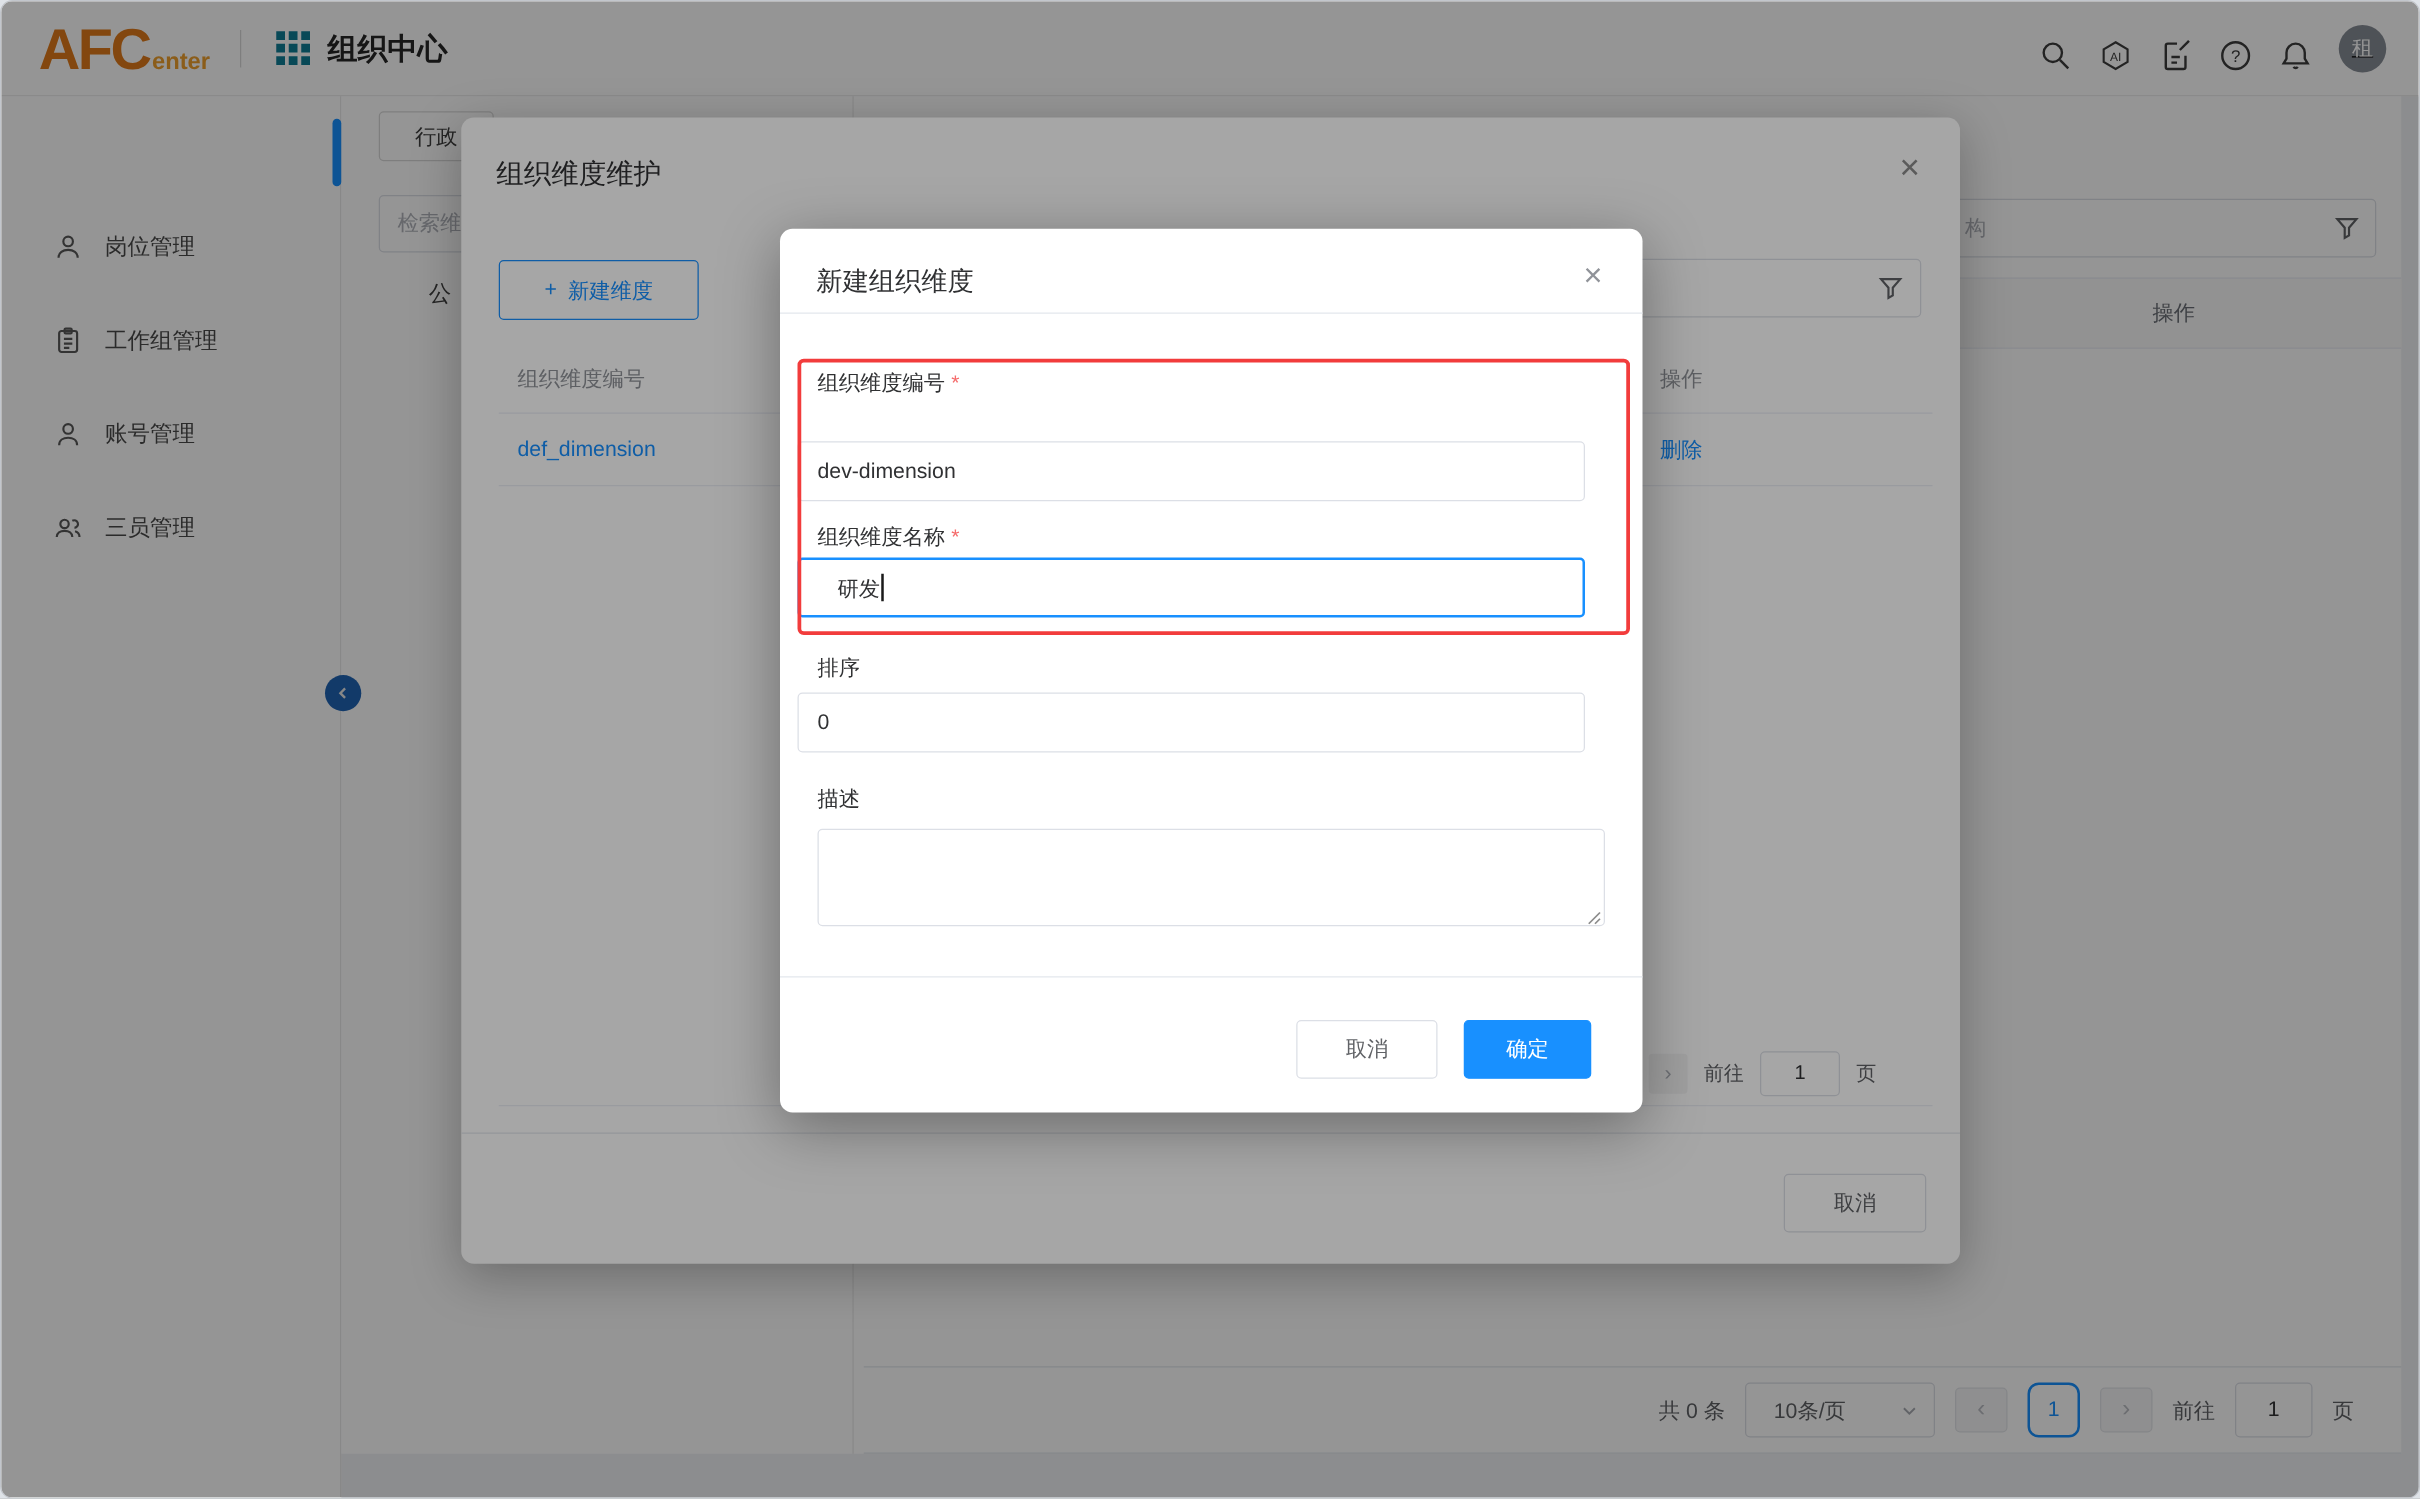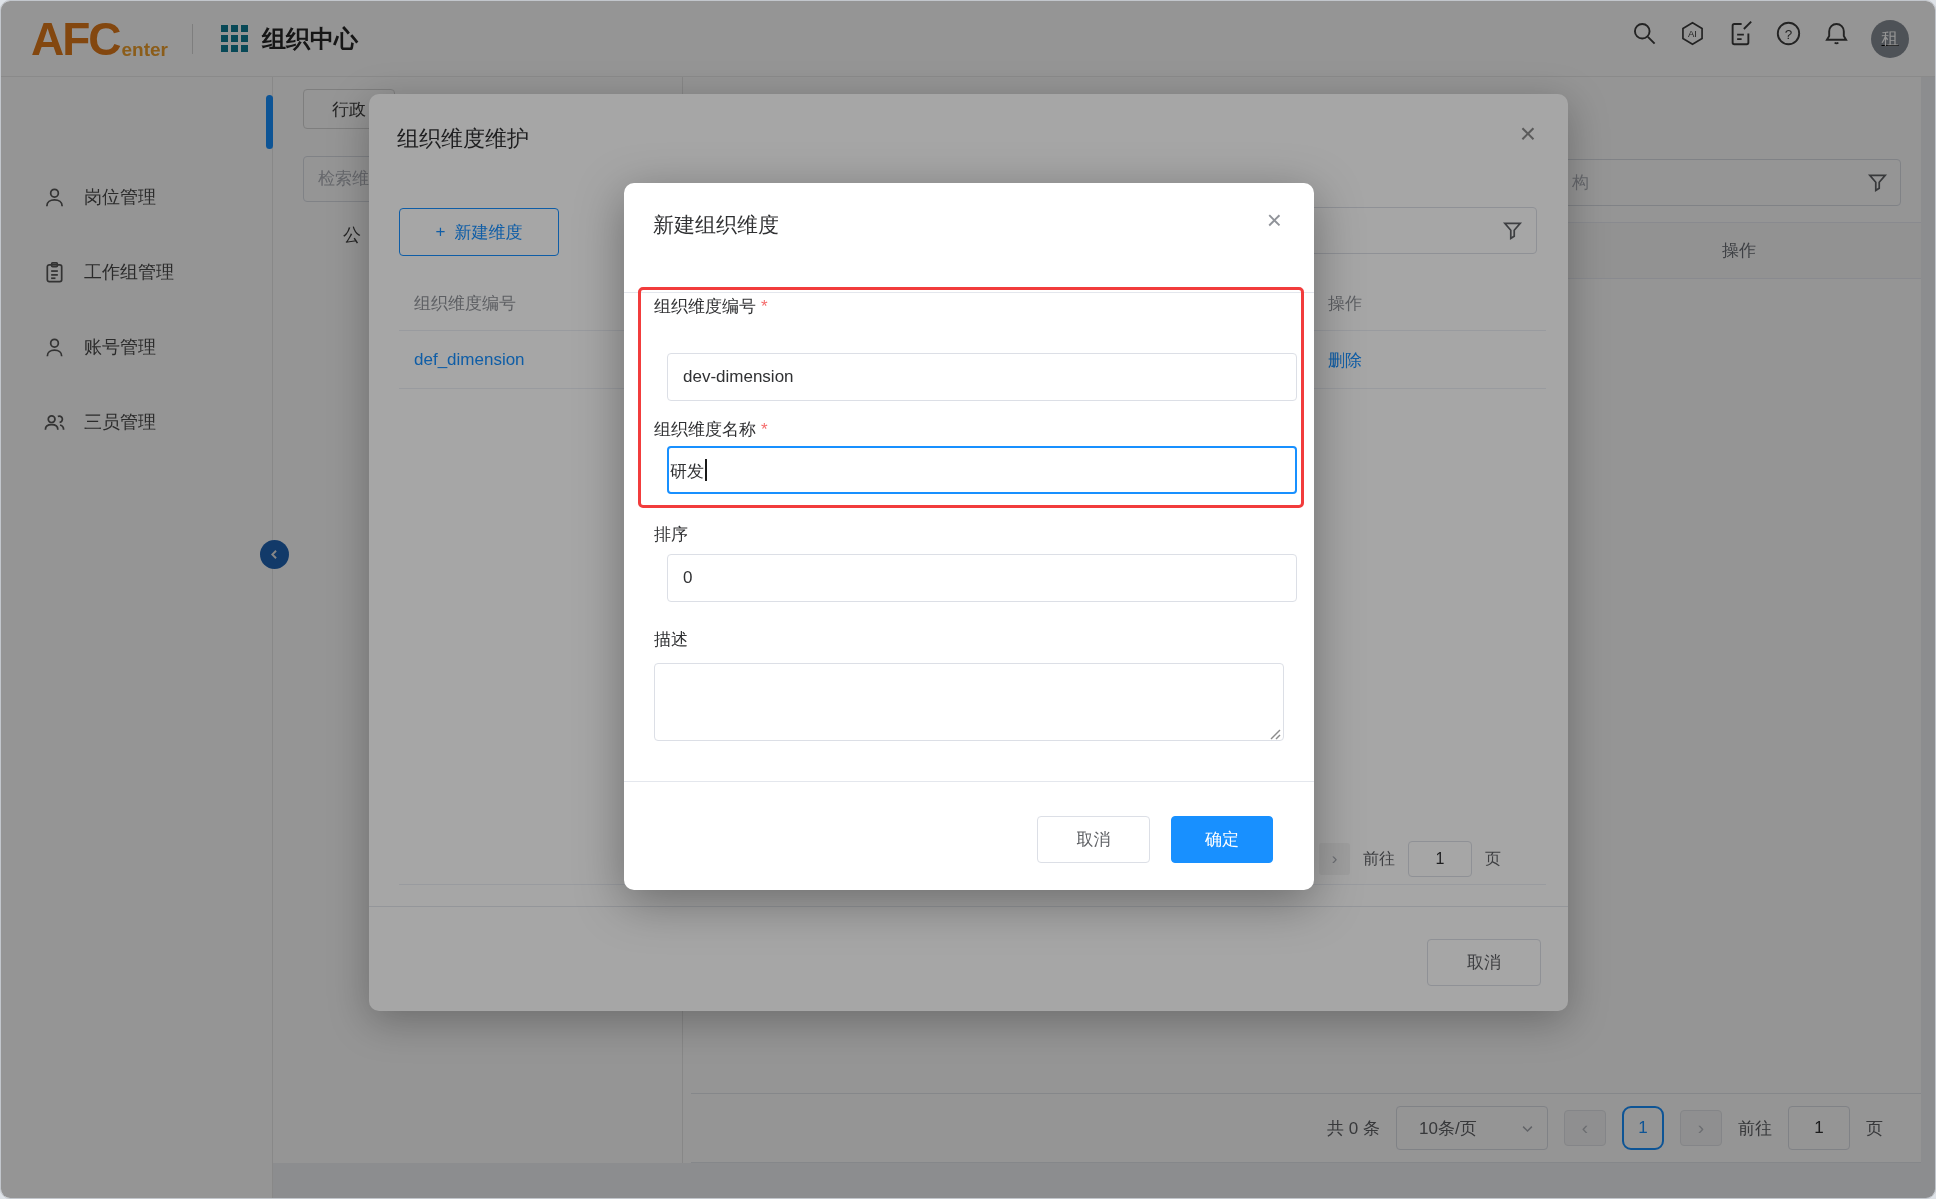--- a/index.html
+++ b/index.html
@@ -12,21 +12,21 @@
   .topbar { position:absolute; left:0; top:0; width:1936px; height:76px; background:#fff;
             border-bottom:1px solid #ececec; display:flex; align-items:center; z-index:1; }
   .logo { display:flex; align-items:flex-end; margin-left:30px; }
   .logo-main { font-size:46px; font-weight:800; color:#e07b1a; letter-spacing:-2px; line-height:1; }
   .logo-sub { font-size:19px; font-weight:700; color:#efa02d; margin-left:2px; line-height:1; padding-bottom:3px; }
   .tb-divider { width:1px; height:30px; background:#d9d9d9; margin:0 28px 0 24px; }
   .grid-icon { width:27px; height:27px; display:grid; grid-template-columns:repeat(3,1fr);
                grid-template-rows:repeat(3,1fr); gap:3px; }
   .grid-icon span { background:#0f7e96; }
   .app-title { font-size:24px; font-weight:600; color:#262626; margin-left:14px; }
-  .tb-right { margin-left:auto; margin-right:28px; display:flex; align-items:flex-start; gap:21px;text-decoration:underline; }
+  .tb-right { margin-left:auto; margin-right:28px; display:flex; align-items:flex-end; gap:21px;text-decoration:underline; }
   .tb-ico { width:27px; height:27px; color:#3d3d3d; display:flex; align-items:center; justify-content:center; }
   .tb-ico svg { width:100%; height:100%; }
   .avatar { width:38px; height:38px; border-radius:50%; background:#878d96; color:#fff;
             display:flex; align-items:center; justify-content:center; font-size:17px; }
 
   
   .sidebar { position:absolute; left:0; top:76px; width:272px; height:1123px; background:#fff;
              border-right:1px solid #e9e9e9; z-index:1; }
   .side-item { position:absolute; left:24px; width:214px; height:58px; border-radius:6px;
                display:flex; align-items:center; gap:18px; padding-left:18px;
@@ -99,26 +99,26 @@
   .m1-pg-input { width:64px; height:36px; border:1px solid #dcdfe6; border-radius:4px; text-align:center;
                  font-size:16px; color:#303133; font-family:inherit; }
   .m1-footer-line { position:absolute; left:0; top:812px; width:100%; border-top:1px solid #e4e7ed; }
   .m1-cancel { position:absolute; right:27px; top:845px; width:114px; height:47px; background:#fff;
                border:1px solid #dcdfe6; border-radius:4px; font-size:17px; color:#606266;
                display:flex; align-items:center; justify-content:center; cursor:pointer; }
 
   
   .modal-new { position:absolute; left:623px; top:182px; width:690px; height:707px; background:#fff;
                border-radius:10px; box-shadow:0 12px 48px rgba(0,0,0,0.35); z-index:20; }
-  .m2-header { position:relative; height:110px; border-bottom:1px solid #e4e7ed; }
+  .m2-header { position:relative; height:68px; border-bottom:1px solid #e4e7ed; }
   .m2-title { position:absolute; left:29px; top:28px; font-size:21px; color:#303133; }
   .m2-close { position:absolute; right:32px; top:24px; font-size:26px; color:#909399; line-height:1; cursor:pointer; }
   .m2-label { position:absolute; left:30px; font-size:17px; color:#303133; }
   .req { color:#f56c6c; margin-left:5px; }
-  .m2-input { position:absolute; left:43px; width:630px; height:48px; border:1px solid #dcdfe6;
+  .m2-input { position:absolute; left:14px; width:630px; height:48px; border:1px solid #dcdfe6;
               border-radius:4px; font-size:17px; color:#303133; padding:0 15px; font-family:inherit;
               background:#fff; outline:none; }
   .m2-input.focused { border:2px solid #1890ff; }
   .caret { display:inline-block; width:2px; height:22px; background:#1a1a1a; vertical-align:-4px; margin-left:1px; }
   .name-val { position:absolute; left:46px; top:276px; font-size:17px; color:#303133; z-index:21; }
   .m2-textarea { position:absolute; left:30px; top:480px; width:630px; height:78px; border:1px solid #dcdfe6;
                  border-radius:4px; font-size:17px; padding:8px 12px; resize:none; font-family:inherit; }
   .ta-resize { position:absolute; left:645px; top:545px; width:12px; height:12px; color:#8c8c8c; z-index:21; }
   .m2-footer-line { position:absolute; left:0; top:598px; width:100%; border-top:1px solid #e4e7ed; }
   .m2-cancel { position:absolute; left:413px; top:633px; width:113px; height:47px; background:#fff;

